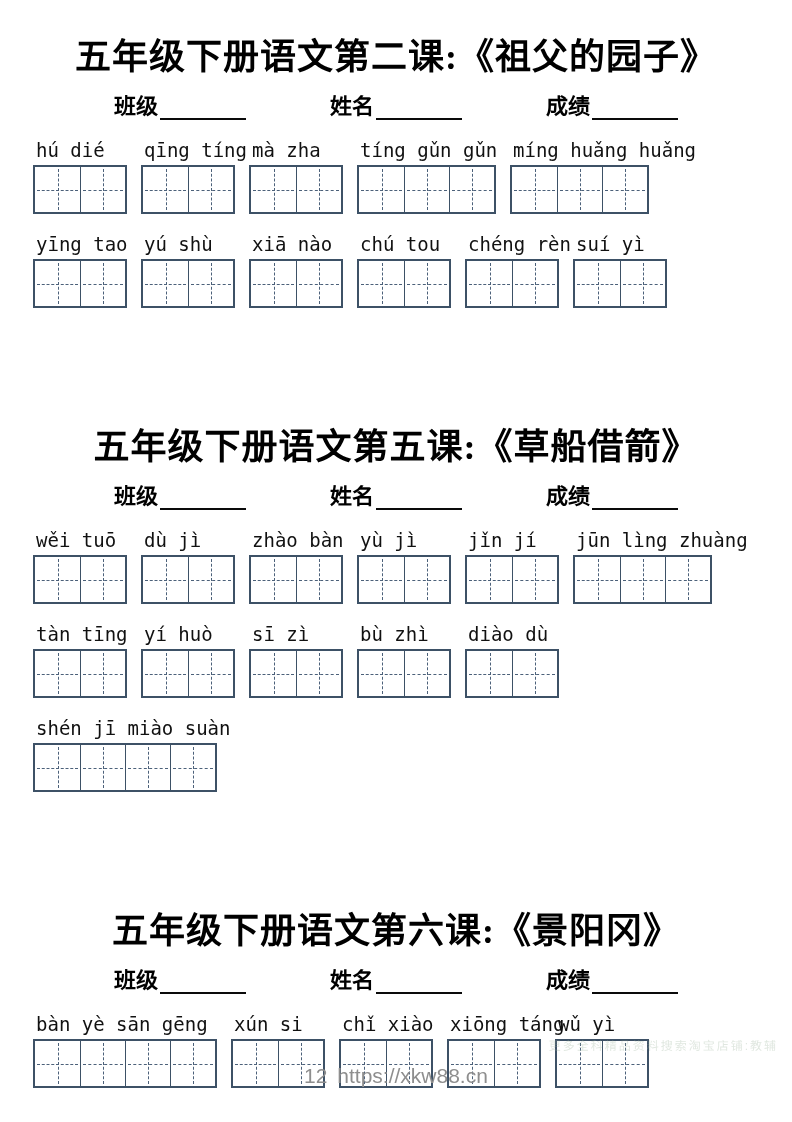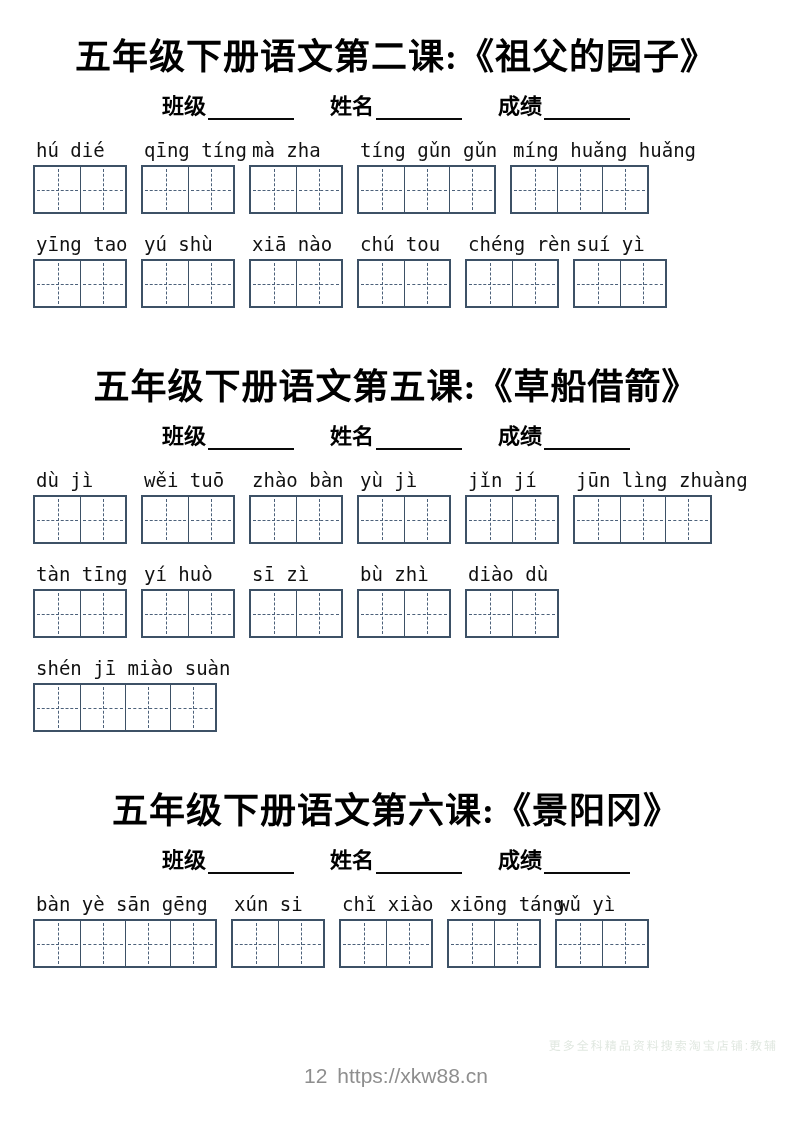--- a/index.html
+++ b/index.html
@@ -9,39 +9,39 @@
   .page {
     position:relative;
     width:792px; height:1122px;
     background:#ffffff;
     overflow:hidden;
   }
 
   #sections-root { padding:34px 0 0 33px; }
 
   .section { margin-top:0; }
-  .section + .section { margin-top:56px; }
+  .section + .section { margin-top:116px; }
 
   .section-title {
     font-family:"Liberation Serif", "DejaVu Serif", serif;
     font-weight:700;
     font-size:36px;
     line-height:46px;
     letter-spacing:1px;
     color:#000;
     text-align:center;
     margin-right:33px; 
     white-space:nowrap;
   }
 
   .fields {
     display:flex;
     justify-content:center;
     align-items:flex-end;
-    gap:36px;
+    gap:84px;
     margin:14px 33px 0 0;
   }
   .field { display:flex; align-items:flex-end; }
   .field-label {
     font-family:"Liberation Serif", "DejaVu Serif", serif;
     font-weight:700;
     font-size:22px;
     line-height:26px;
     color:#000;
   }
@@ -234,28 +234,28 @@
             <span class="field-label">姓名</span>
             <span class="field-line"></span>
           </span>
           <span class="field">
             <span class="field-label">成绩</span>
             <span class="field-line"></span>
           </span>
         </div>
         <div class="row">
           <div class="group" style="width: 94px;">
+            <div class="pinyin">wěi tuō</div>
+            <div class="tzg">
+              <div class="cell"></div>
+              <div class="cell"></div>
+            </div>
+          </div>
+          <div class="group" style="width: 94px;">
             <div class="pinyin">dù jì</div>
-            <div class="tzg">
-              <div class="cell"></div>
-              <div class="cell"></div>
-            </div>
-          </div>
-          <div class="group" style="width: 94px;">
-            <div class="pinyin">wěi tuō</div>
             <div class="tzg">
               <div class="cell"></div>
               <div class="cell"></div>
             </div>
           </div>
           <div class="group" style="width: 94px;">
             <div class="pinyin">zhào bàn</div>
             <div class="tzg">
               <div class="cell"></div>
               <div class="cell"></div>

